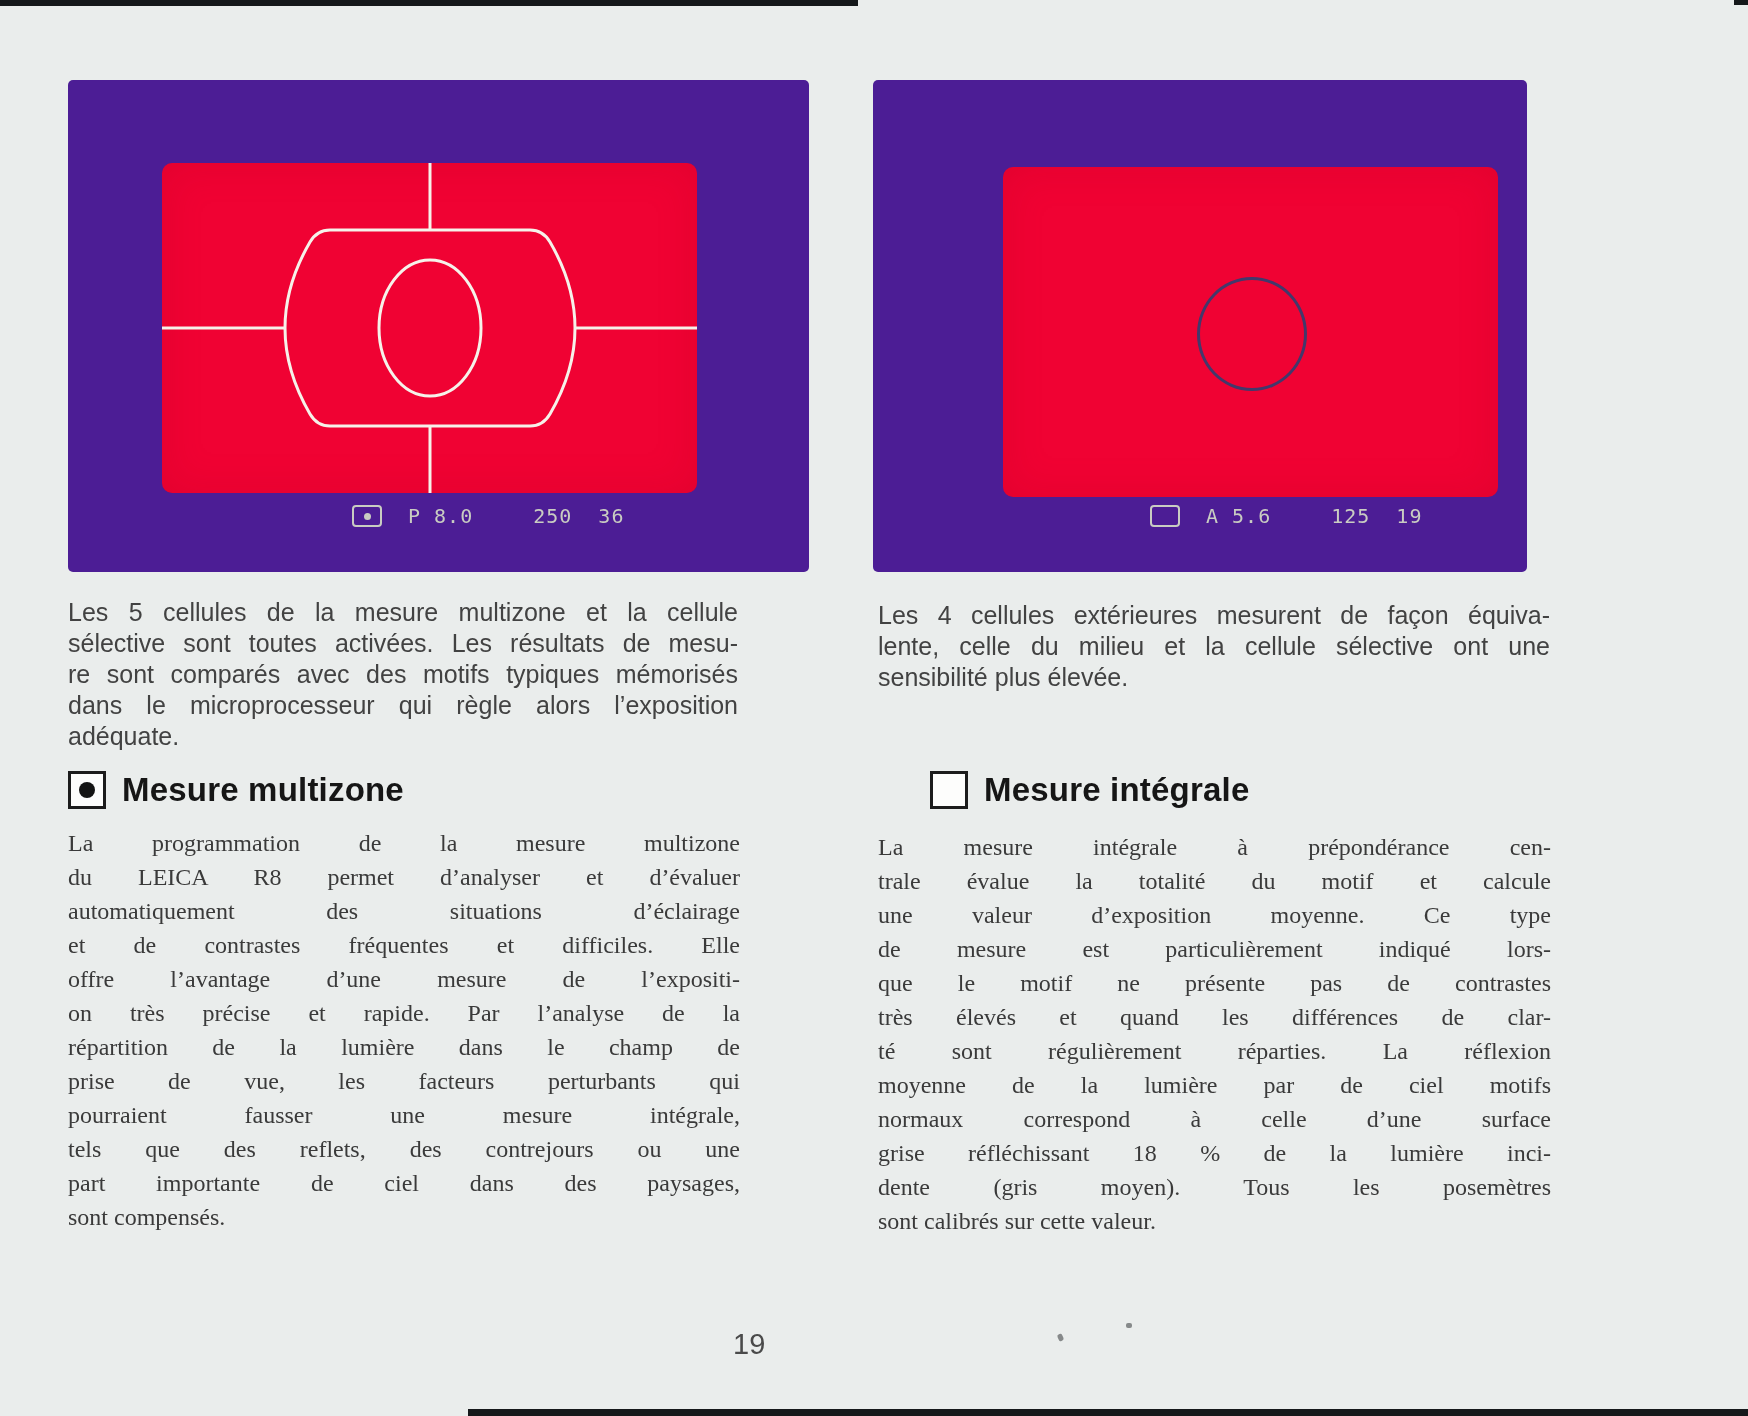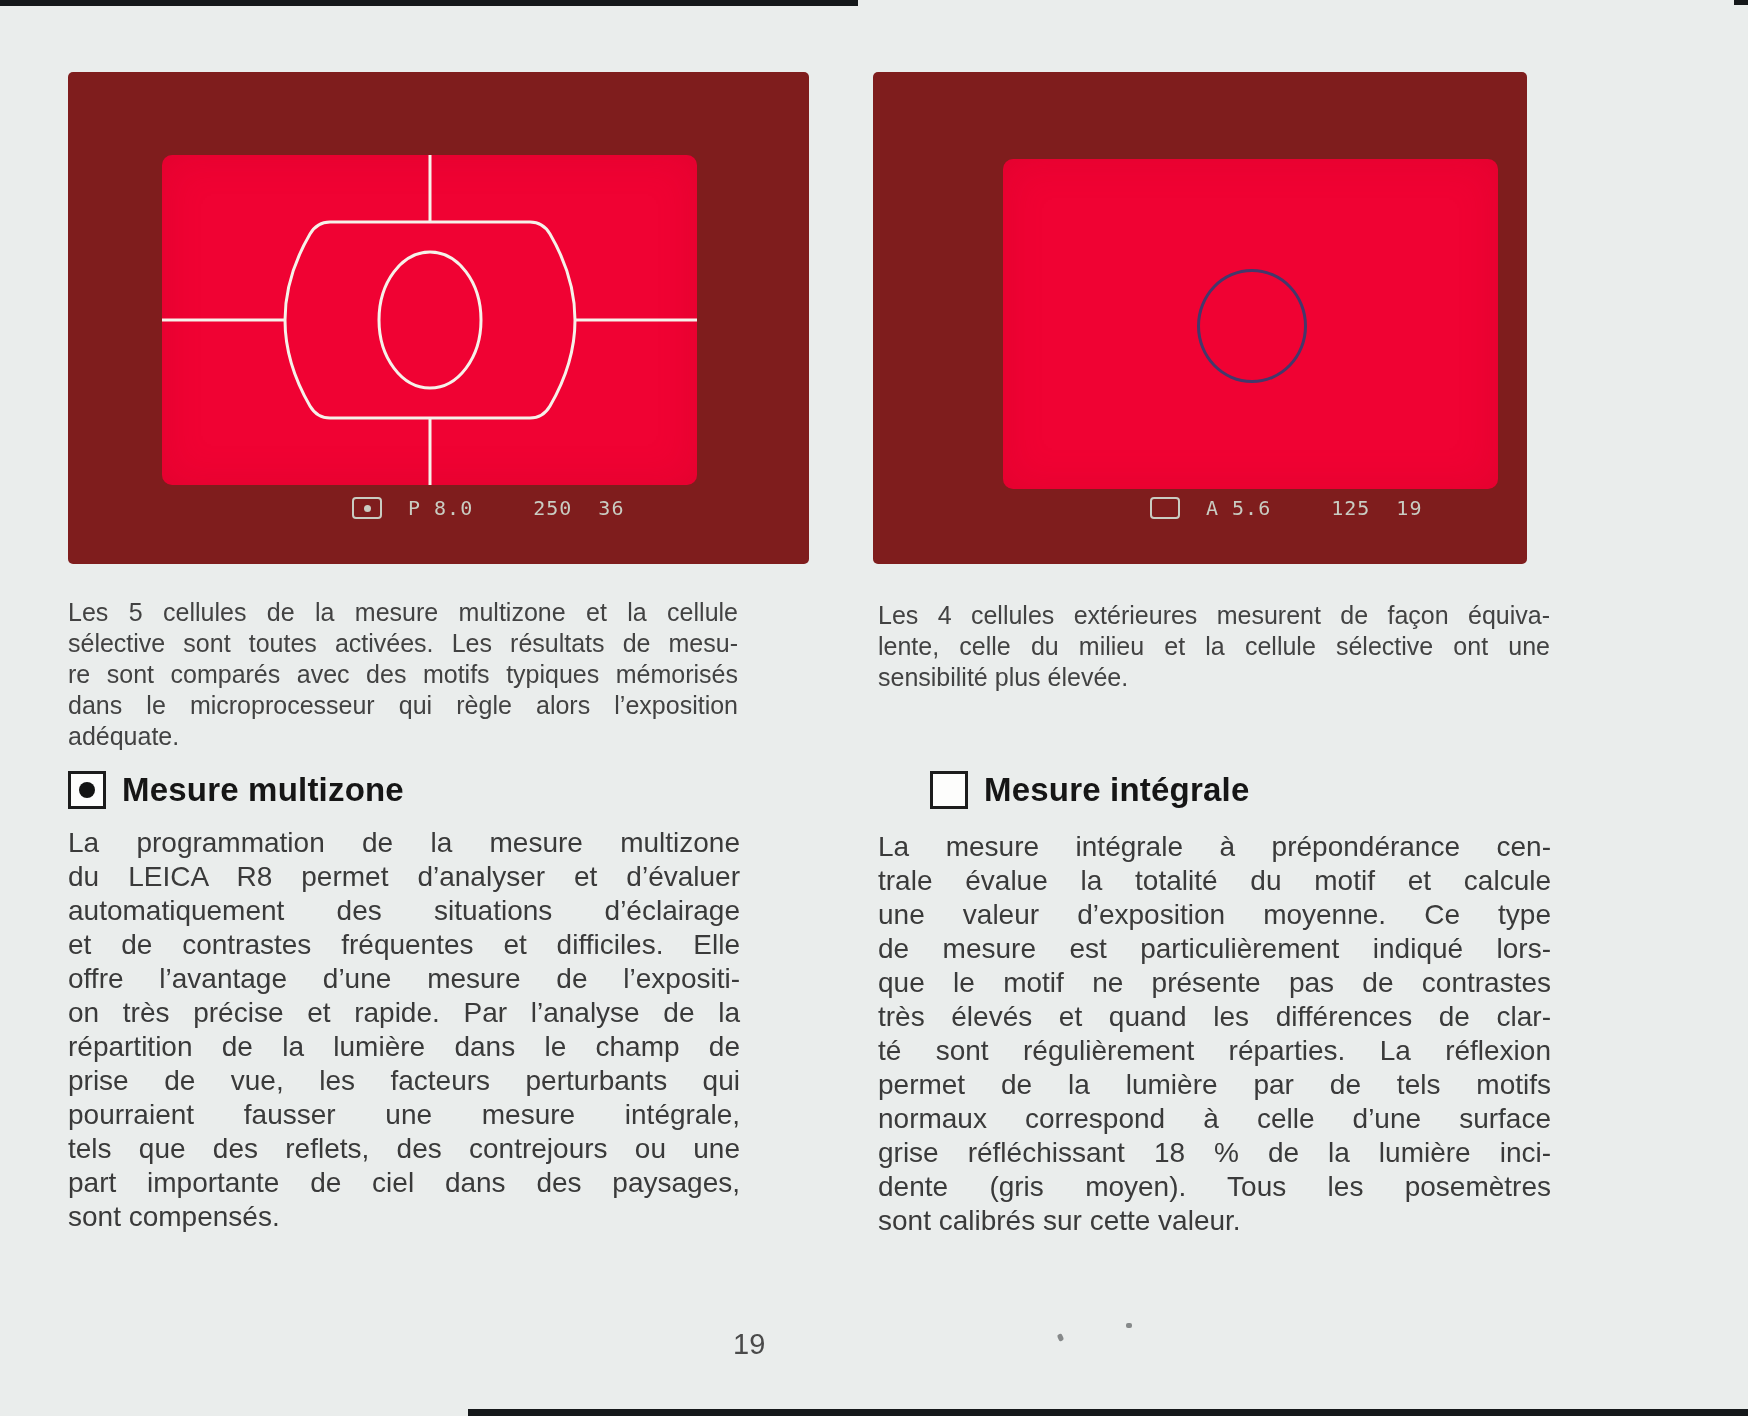--- a/index.html
+++ b/index.html
@@ -15,23 +15,23 @@
   .artifact{position:absolute;background:#15181a;}
   .edge-top{left:0;top:0;width:858px;height:6px;}
   .edge-topright{left:1734px;top:0;width:14px;height:5px;}
   .edge-bottom{left:468px;top:1409px;width:1280px;height:7px;}
   .speck{position:absolute;background:#86898a;border-radius:2px;}
   .speck-a{left:1058px;top:1334px;width:5px;height:7px;transform:rotate(-25deg);}
   .speck-b{left:1126px;top:1323px;width:6px;height:5px;}
 
   
   .panel{
-    position:absolute;top:72px;height:492px;
+    position:absolute;top:80px;height:492px;
     background:radial-gradient(circle at 50% 45%, #25二d2f 0%, #212a2c 60%, #1c2325 100%);
-    background-color:#7f1d1d;border-radius:5px;
+    background-color:#4c1d95;border-radius:5px;
   }
   .panel-left{left:68px;width:741px;}
   .panel-right{left:873px;width:654px;}
   .red{
     position:absolute;background:#f00233;border-radius:10px;
     box-shadow:inset 0 0 40px rgba(160,0,30,.18);
   }
   .red-left{left:94px;top:83px;width:535px;height:330px;}
   .red-right{left:130px;top:87px;width:495px;height:330px;}
   .pattern-svg{position:absolute;inset:0;width:100%;height:100%;}
@@ -76,21 +76,21 @@
     width:32px;height:32px;border:3px solid #1c1c1c;background:#fdfdfc;
     position:relative;flex:0 0 auto;
   }
   .h-icon-dot{
     position:absolute;left:50%;top:50%;width:16px;height:16px;margin:-8px 0 0 -8px;
     background:#141414;border-radius:50%;
   }
   .h-text{margin-left:16px;font-size:33px;font-weight:bold;color:#161616;letter-spacing:.2px;}
 
   
-  .bodycol{position:absolute;color:#3a3a3a;font-size:28px;line-height:34px;}
+  .bodycol{position:absolute;color:#3a3a3a;font-size:24px;line-height:34px;font-family:Liberation Serif, serif;}
   .body-left{left:68px;top:826px;width:672px;}
   .body-right{left:878px;top:830px;width:673px;}
 
   .tline{text-align:justify;text-align-last:justify;}
   .tlast{text-align-last:left;}
 
   .pagenum{position:absolute;left:733px;top:1328px;font-size:29px;color:#4a4a4a;}
 </style>
 </head>
 <body>
@@ -175,21 +175,21 @@
       <div class="tline tlast">sont compensés.</div>
     </div>
   <div class="bodycol body-right">
       <div class="tline">La mesure intégrale à prépondérance cen-</div>
       <div class="tline">trale évalue la totalité du motif et calcule</div>
       <div class="tline">une valeur d’exposition moyenne. Ce type</div>
       <div class="tline">de mesure est particulièrement indiqué lors-</div>
       <div class="tline">que le motif ne présente pas de contrastes</div>
       <div class="tline">très élevés et quand les différences de clar-</div>
       <div class="tline">té sont régulièrement réparties. La réflexion</div>
-      <div class="tline">permet de la lumière par de tels motifs</div>
+      <div class="tline">moyenne de la lumière par de ciel motifs</div>
       <div class="tline">normaux correspond à celle d’une surface</div>
       <div class="tline">grise réfléchissant 18 % de la lumière inci-</div>
       <div class="tline">dente (gris moyen). Tous les posemètres</div>
       <div class="tline tlast">sont calibrés sur cette valeur.</div>
     </div>
 
   <div class="pagenum">19</div>
 </div>
 
 </body></html>

